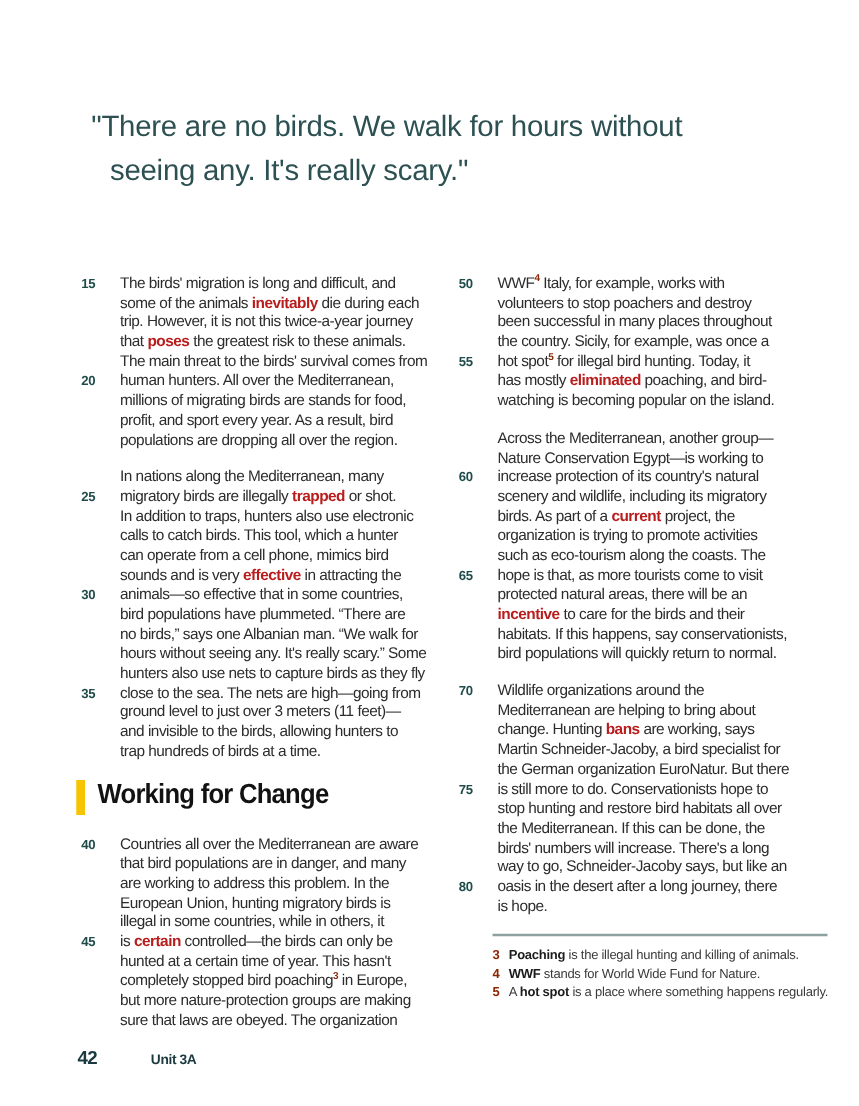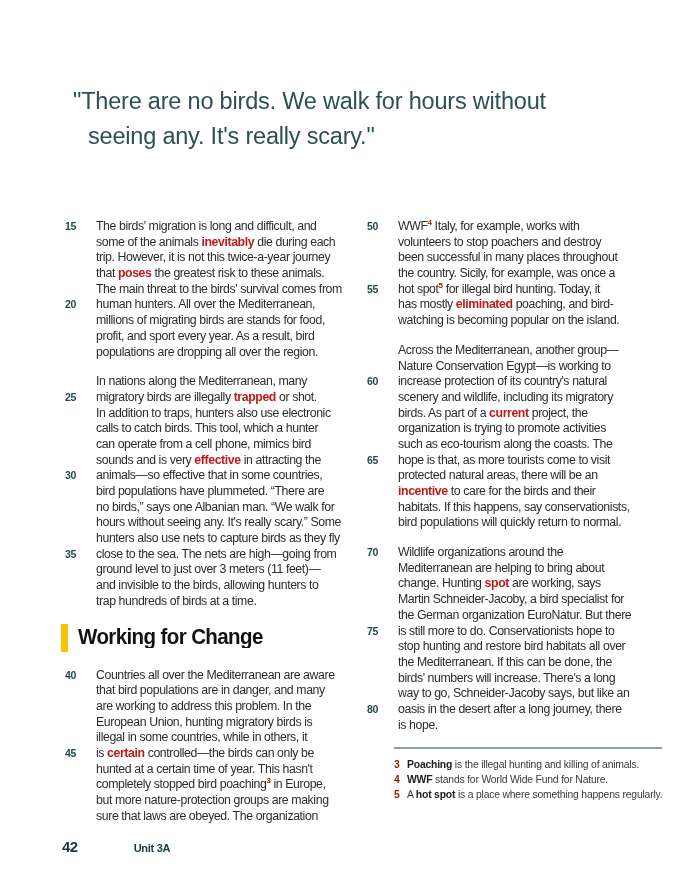--- a/index.html
+++ b/index.html
@@ -48,21 +48,21 @@
   .footnote .fnum{color:#8b2703;font-weight:bold;width:13px;flex:none;}
   .footnote .term{color:#1c1c1c;font-weight:bold;}
 
   
   .page-footer{
     position:absolute;left:62px;top:838px;display:flex;align-items:baseline;
     color:#1b3a40;
     justify-content:space-between;
   }
   .pgnum{font-size:15px;font-weight:bold;letter-spacing:-0.5px;}
-  .unit{font-size:11px;font-weight:bold;margin-left:24px;letter-spacing:-0.3px;padding-left:32px;}
+  .unit{font-size:11px;font-weight:bold;margin-left:11px;letter-spacing:-0.3px;padding-left:32px;}
 </style>
 </head>
 <body>
 
 <div class="quote">
   <span>"There are no birds. We walk for hours without</span>
   <span class="l2">seeing any. It's really scary."</span>
 </div>
 
 <div class="columns">
@@ -299,21 +299,21 @@
         <div class="line">
           <span class="num">70</span>
           <span class="txt">Wildlife organizations around the</span>
         </div>
         <div class="line">
           <span class="num"></span>
           <span class="txt">Mediterranean are helping to bring about</span>
         </div>
         <div class="line">
           <span class="num"></span>
-          <span class="txt">change. Hunting <b class="vocab">spot</b> are working, says</span>
+          <span class="txt">change. Hunting <b class="vocab">bans</b> are working, says</span>
         </div>
         <div class="line">
           <span class="num"></span>
           <span class="txt">Martin Schneider-Jacoby, a bird specialist for</span>
         </div>
         <div class="line">
           <span class="num"></span>
           <span class="txt">the German organization EuroNatur. But there</span>
         </div>
         <div class="line">

